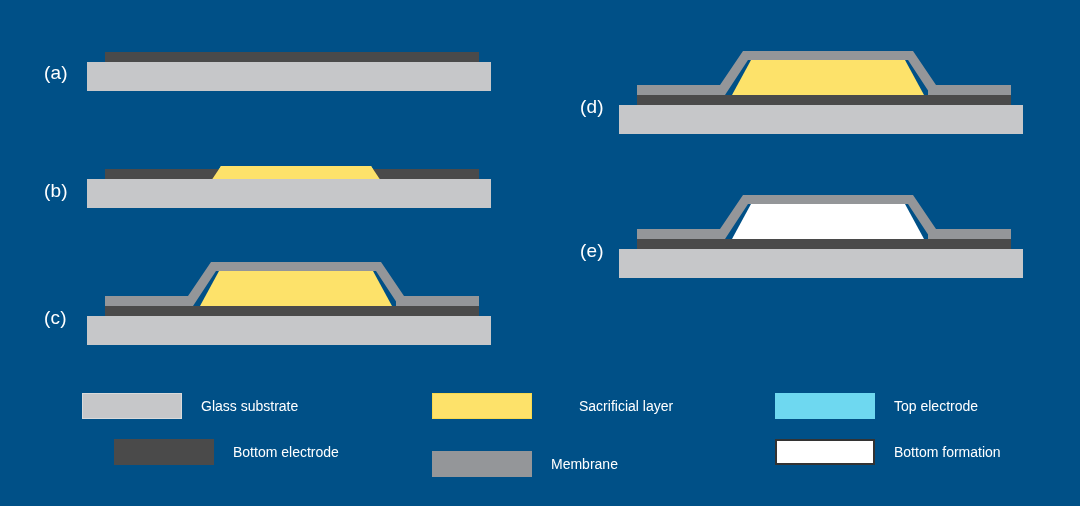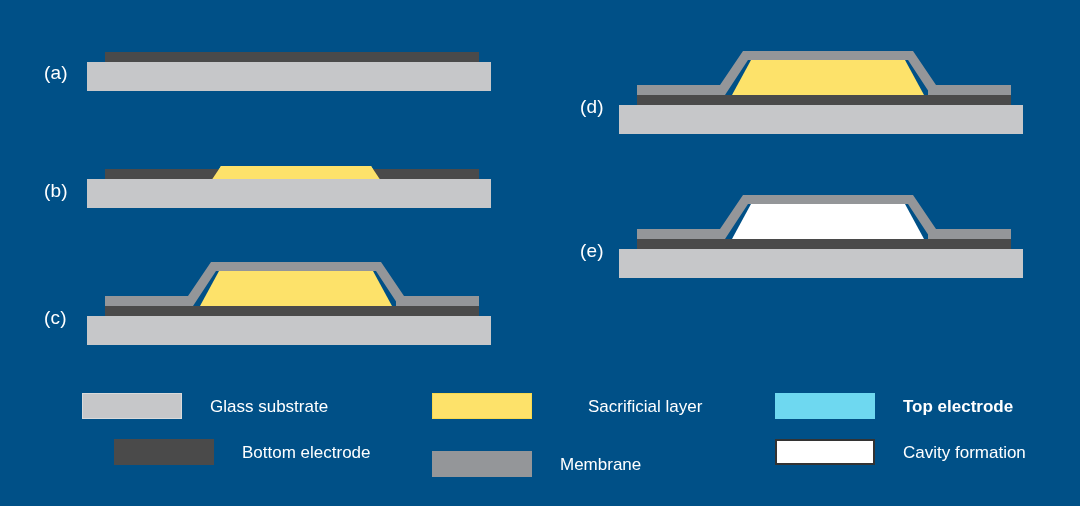--- a/index.html
+++ b/index.html
@@ -49,22 +49,22 @@
     height: 26px;
   }
   .legend-swatch {
     width: 100px;
     height: 26px;
     flex: 0 0 100px;
     box-sizing: border-box;
   }
   .legend-text {
     color: #ffffff;
-    font-size: 17px;
-    margin-left: 28px;
+    font-size: 14px;
+    margin-left: 19px;
     white-space: nowrap;
     line-height: 1;
   }
   .sw-glass   { background: #c6c7c9; border: 1px solid #d8dadb; }
   .sw-bottom  { background: #4a4a4a; }
   .sw-sacr    { background: #fde26a; border: 1px solid #f7d94e; }
   .sw-memb    { background: #949699; }
   .sw-top     { background: #6ed8f0; }
   .sw-cavity  { background: #ffffff; border: 2px solid #333333; }
 </style>
@@ -168,25 +168,25 @@
         <div class="legend-swatch sw-sacr"></div>
         <div class="legend-text">Sacrificial layer</div>
       </div>
       <div class="legend-row" style="top:73px;">
         <div class="legend-swatch sw-memb"></div>
         <div class="legend-text">Membrane</div>
       </div>
     </div>
 
     <div class="legend-col" style="left:775px;">
-      <div class="legend-row" style="top:15px;font-weight:bold;">
+      <div class="legend-row" style="top:15px;">
         <div class="legend-swatch sw-top"></div>
         <div class="legend-text">Top electrode</div>
       </div>
       <div class="legend-row" style="top:61px;">
         <div class="legend-swatch sw-cavity"></div>
-        <div class="legend-text">Cavity formation</div>
+        <div class="legend-text">Bottom formation</div>
       </div>
     </div>
 
   </div>
 
 </div>
 
 </body></html>

